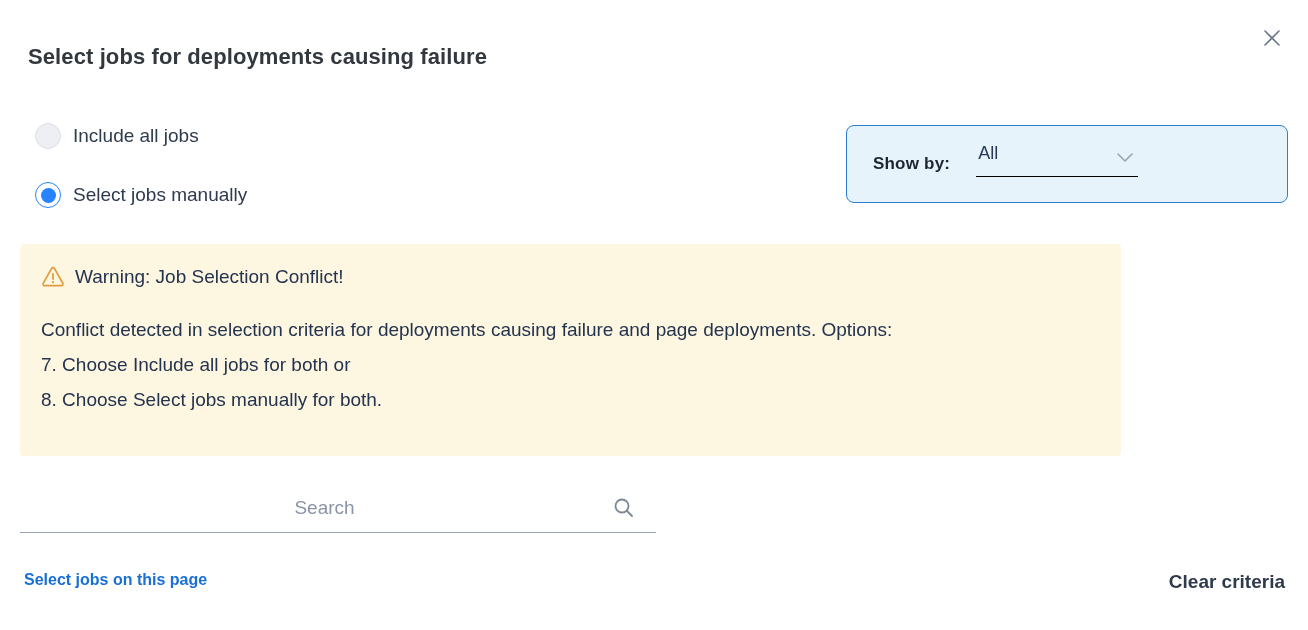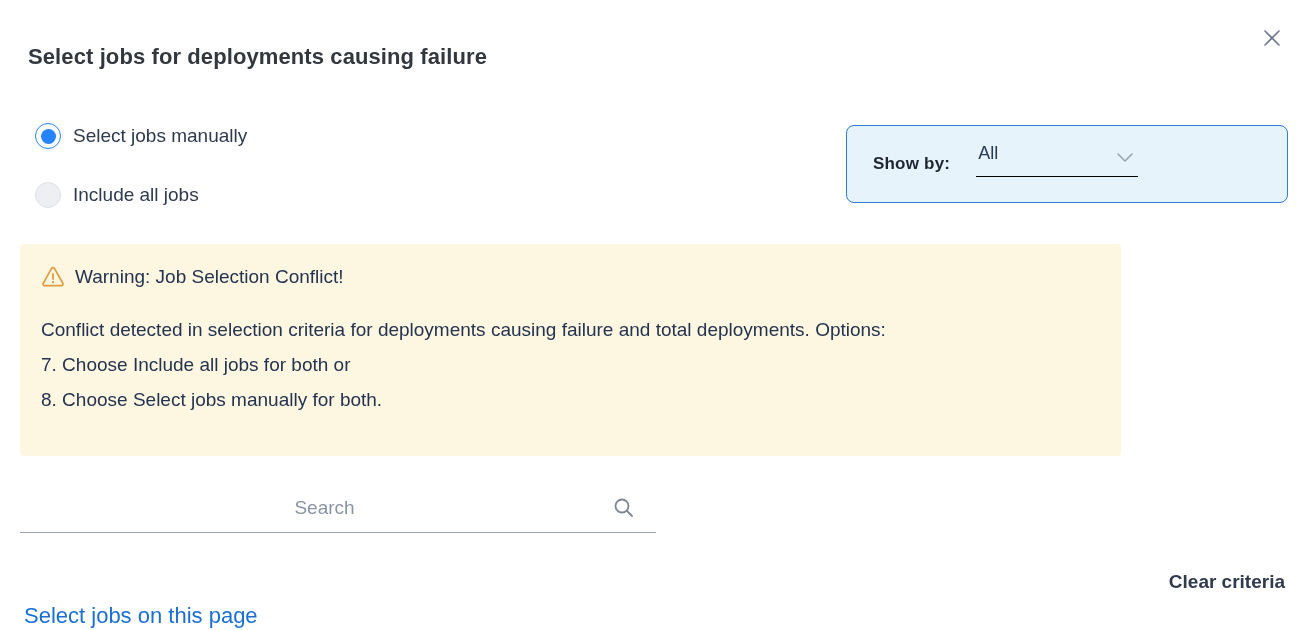--- a/index.html
+++ b/index.html
@@ -84,22 +84,22 @@
     flex: 1; border: none; outline: none; background: transparent;
     font-family: "Liberation Sans", sans-serif;
     font-size: 19px; color: #0f172a; padding: 0 0 6px 17px; text-align: center;
   }
   .search-input::placeholder { color: #8a94a6; opacity: 1; }
   .search-icon-wrap { padding: 0 20px 6px 0; display: flex; align-items: center; }
 
   
   .footer-link {
     position: absolute; left: 24px; top: 571px;
-    font-size: 22px; font-weight: 400; color: #1a6fd4;
-    text-decoration: none; cursor: pointer; margin-top: 32px;
+    font-size: 16px; font-weight: 700; color: #1a6fd4;
+    text-decoration: none; cursor: pointer;
   }
   .clear-selection {
     position: absolute; right: 23px; top: 571px;
     font-size: 19px; font-weight: 700; color: #2f3a4c;
     cursor: pointer; background: none; border: none;
     font-family: "Liberation Sans", sans-serif;
   }
 </style>
 </head>
 <body>
@@ -111,29 +111,29 @@
       <svg width="22" height="22" viewBox="0 0 22 22">
         <line x1="4" y1="4" x2="18" y2="18" stroke="#6b778c" stroke-width="1.6" stroke-linecap="round"></line>
         <line x1="18" y1="4" x2="4" y2="18" stroke="#6b778c" stroke-width="1.6" stroke-linecap="round"></line>
       </svg>
     </span>
   </button>
 
   <h1 class="dialog-title">Select jobs for deployments causing failure</h1>
 
   <div class="radio-group">
+    <div class="radio-row">
+      <span class="radio-circle"></span>
+      <span class="radio-label">Include all jobs</span>
+    </div>
     <div class="radio-row selected">
       <span class="radio-circle">
           <span class="radio-dot"></span>
         </span>
       <span class="radio-label">Select jobs manually</span>
-    </div>
-    <div class="radio-row">
-      <span class="radio-circle"></span>
-      <span class="radio-label">Include all jobs</span>
     </div>
   </div>
 
   <div class="show-by">
     <span class="show-by-label">Show by:</span>
     <div class="show-by-select">
       <span class="show-by-value">All</span>
       <span style="display:flex;">
         <svg width="18" height="12" viewBox="0 0 18 12">
           <polyline points="2,2 9,9 16,2" fill="none" stroke="#9aa3b0" stroke-width="1.6" stroke-linecap="round" stroke-linejoin="round"></polyline>
@@ -146,21 +146,21 @@
     <div class="warning-title-row">
       <span style="display:flex;">
         <svg width="24" height="22" viewBox="0 0 24 22">
           <path d="M10.6 2.4 L2.2 17.3 a1.6 1.6 0 0 0 1.4 2.4 h16.8 a1.6 1.6 0 0 0 1.4 -2.4 L13.4 2.4 a1.6 1.6 0 0 0 -2.8 0 Z" fill="none" stroke="#e19b3c" stroke-width="1.7" stroke-linejoin="round"></path>
           <line x1="12" y1="8" x2="12" y2="13" stroke="#e19b3c" stroke-width="1.8" stroke-linecap="round"></line>
           <circle cx="12" cy="16.2" r="1.1" fill="#e19b3c"></circle>
         </svg>
       </span>
       <span>Warning: Job Selection Conflict!</span>
     </div>
-    <div class="warning-body">Conflict detected in selection criteria for deployments causing failure and total deployments. Options:</div>
+    <div class="warning-body">Conflict detected in selection criteria for deployments causing failure and page deployments. Options:</div>
     <ul class="warning-list">
       <li>7. Choose Include all jobs for both or</li>
       <li>8. Choose Select jobs manually for both.</li>
     </ul>
   </div>
 
   <div class="search-box">
     <input class="search-input" type="text" placeholder="Search" style="">
     <span class="search-icon-wrap">
       <svg width="24" height="24" viewBox="0 0 24 24">

